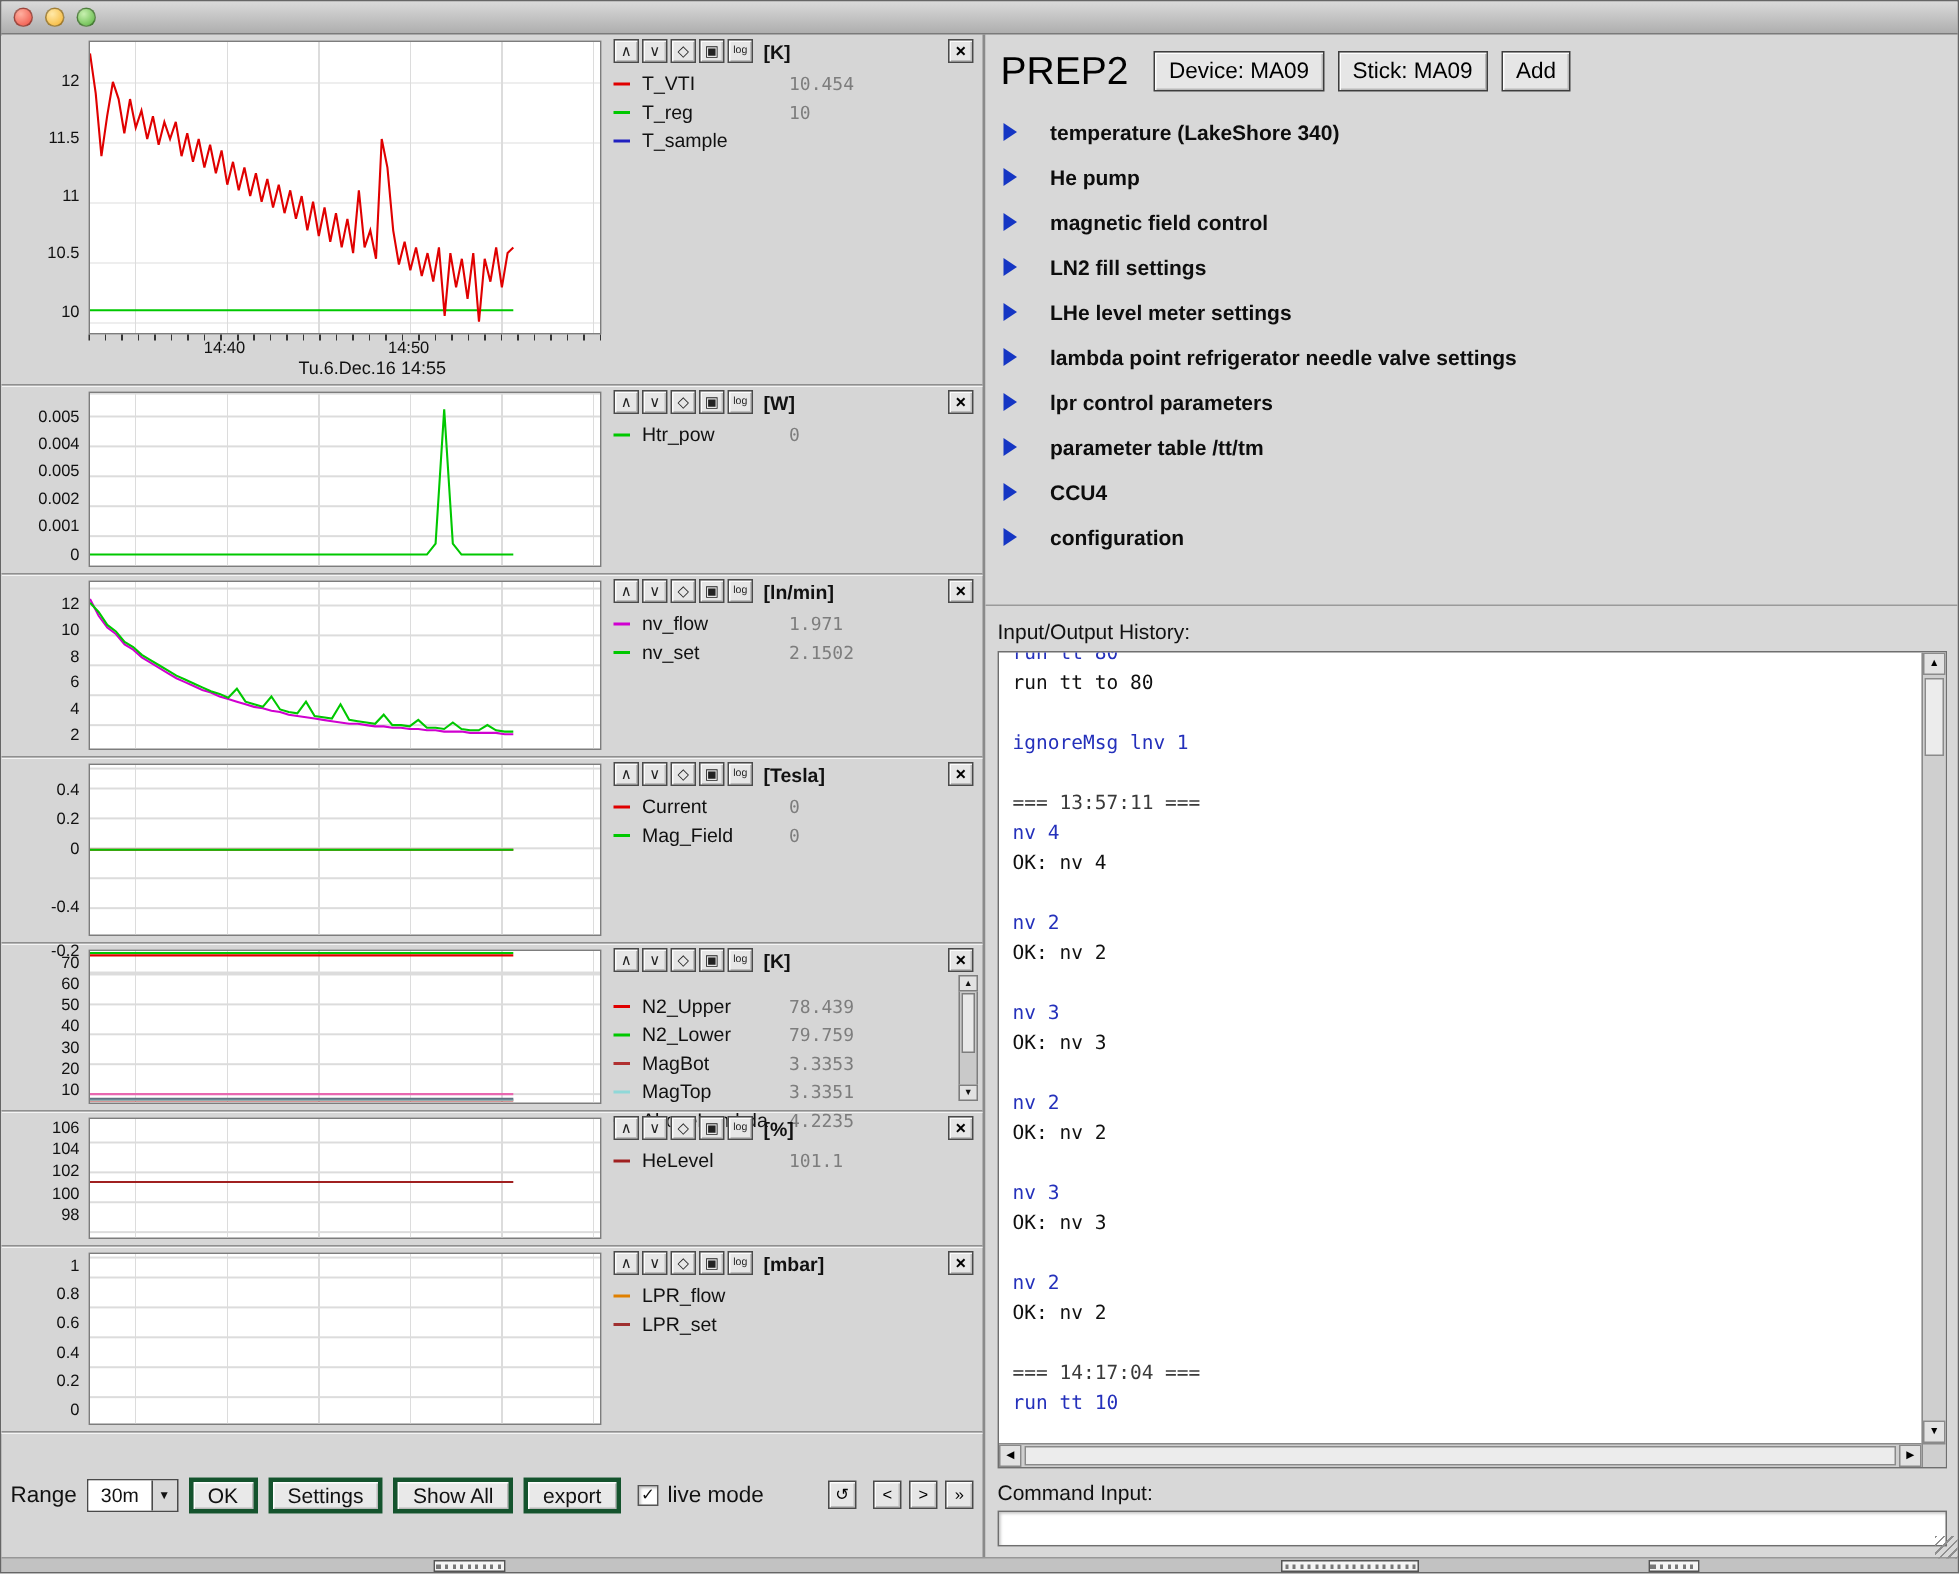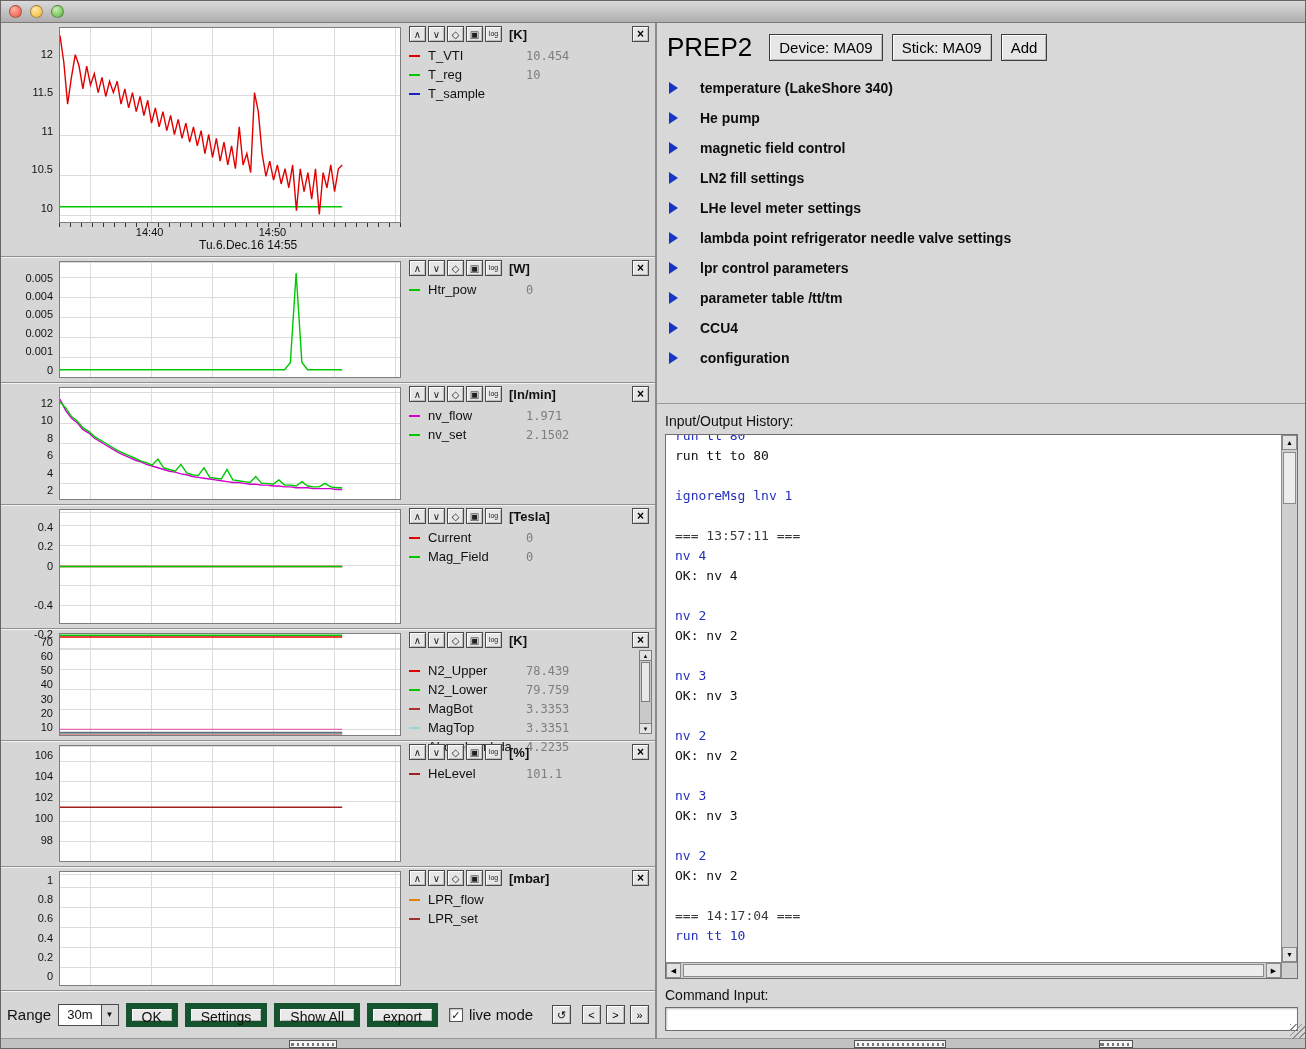--- a/index.html
+++ b/index.html
@@ -16,21 +16,21 @@
   .wtitle { position:absolute; left:0; right:0; text-align:center; font-size:13px; color:#1a1a1a; }
   .x11glyph { font-family:"DejaVu Serif", serif; font-weight:bold; margin-right:5px; }
 
   
   .main { flex:1; display:flex; min-height:0; }
   .left { width:656px; flex:none; border-right:2px solid #8a8a8a; display:flex; flex-direction:column; background:#d6d6d6; }
   .right { flex:1; display:flex; flex-direction:column; background:#d8d8d8; min-width:0; }
 
   
   .pb { flex:none; display:flex; border-bottom:1px solid #8f8f8f; box-shadow:0 1px 0 #f4f4f4; position:relative; }
-  .pb1{height:234px}.pb2{height:126px}.pb3{height:122px}.pb4{height:124px}.pb5{height:112px}.pb6{height:126px}.pb7{height:124px}
+  .pb1{height:234px}.pb2{height:126px}.pb3{height:122px}.pb4{height:124px}.pb5{height:112px}.pb6{height:90px}.pb7{height:124px}
   .axis-col { width:58px; flex:none; position:relative; }
   .axis-inner { position:absolute; left:0; right:0; top:4px; bottom:5px; }
   .pb1 .axis-inner { height:196px; bottom:auto; }
   .ytick { position:absolute; right:6px; font-size:11px; color:#111; }
   .chart-col { width:342px; flex:none; display:flex; flex-direction:column; padding-top:4px; }
   .chart { position:relative; background:#ffffff; border:1px solid #7d7d7d; overflow:hidden; flex:1; margin-bottom:4px; }
   .pb1 .chart { flex:none; height:196px; margin-bottom:0; }
   .grid { position:absolute; inset:0;
     background-image:repeating-linear-gradient(to bottom,#dcdcdc 0 1px,transparent 1px 20px),
                      repeating-linear-gradient(to right,#dcdcdc 0 1px,transparent 1px 61px);
@@ -61,21 +61,21 @@
   .mini-scroll { position:absolute; right:3px; top:21px; bottom:6px; width:13px; background:#c9c9c9; border:1px solid #7d7d7d; display:flex; flex-direction:column; align-items:stretch; }
   .mini-scroll .ar { height:11px; font-size:6px; line-height:10px; text-align:center; background:#e2e2e2; border:1px solid #7d7d7d; margin:-1px; }
   .mini-scroll .thumb { height:40px; margin:2px 1px; background:#e8e8e8; border:1px solid #7d7d7d; }
 
   
   .bbar { flex:1; display:flex; align-items:center; padding:0 6px; gap:7px; min-height:32px; }
   .blabel { font-size:15px; }
   .combo { display:flex; height:22px; border:1px solid #4a4a4a; }
   .combo-text { background:#fff; padding:0 8px; font-size:13px; line-height:20px; }
   .combo-arrow { width:17px; background:#d8d8d8; border-left:1px solid #4a4a4a; font-size:8px; text-align:center; line-height:20px; }
-  .btn { border:6px solid #14532d; background:#e9e9e9; height:24px; padding:0 10px; font-size:14px; color:#111;
+  .btn { border:3px solid #14532d; background:#e9e9e9; height:24px; padding:0 10px; font-size:14px; color:#111;
     box-shadow:inset 1px 1px 0 rgba(255,255,255,.9), inset -1px -1px 0 rgba(0,0,0,.2); }
   .cbwrap { display:flex; align-items:center; gap:6px; margin-left:4px; }
   .checkbox { width:14px; height:14px; background:#fff; border:1px solid #555; box-shadow:inset 1px 1px 2px #bbb; font-size:11px; line-height:12px; text-align:center; }
   .cblabel { font-size:15px; }
   .navgrp { margin-left:auto; display:flex; gap:5px; align-items:center; }
   .navbtn { width:19px; height:19px; font-size:11px; line-height:16px; text-align:center; background:#e6e6e6; border:1px solid #4a4a4a; padding:0;
     box-shadow:inset 1px 1px 0 rgba(255,255,255,.9), inset -1px -1px 0 rgba(0,0,0,.18); }
   .navbtn.first { margin-right:6px; }
 
   

